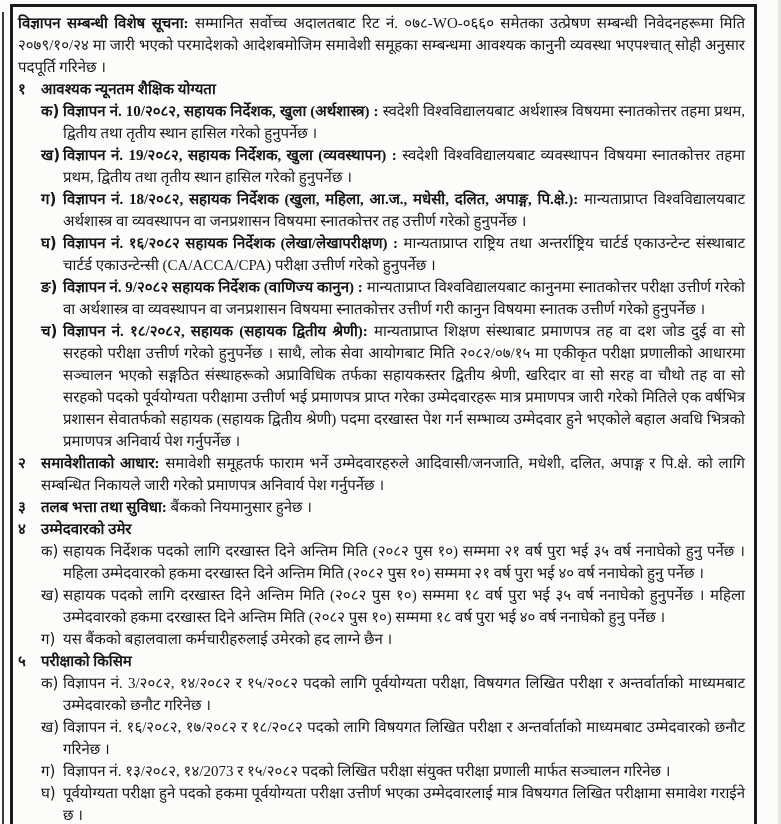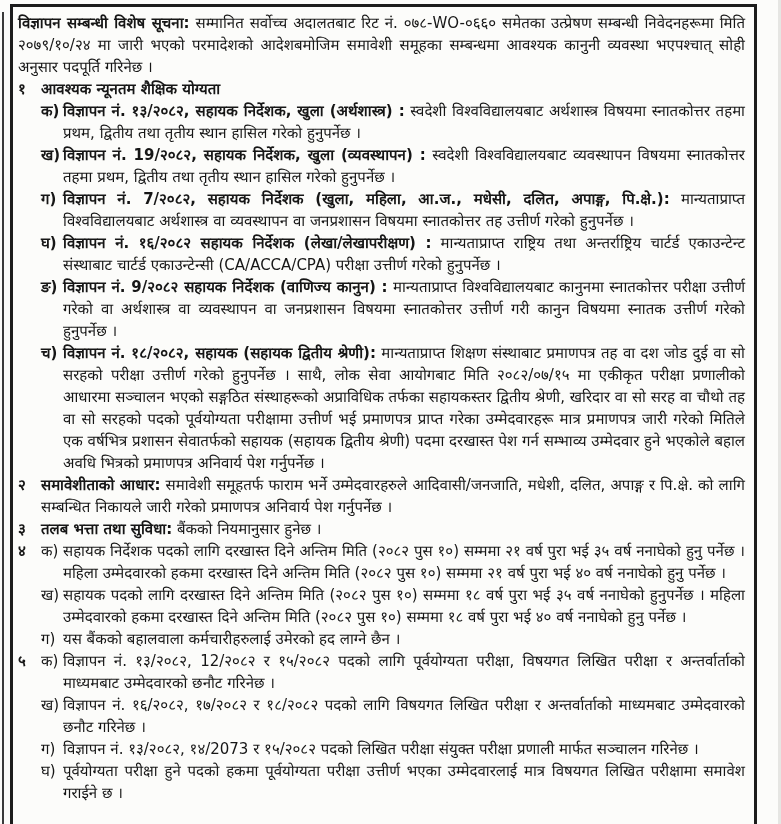--- a/index.html
+++ b/index.html
@@ -16,21 +16,21 @@
   .edge-left{position:absolute;left:2px;top:12px;bottom:0;width:2px;background:#3a3a3a;}
   .edge-right{position:absolute;right:0;top:0;bottom:0;width:3px;background:#e6e6e3;}
   
   .doc{
     position:absolute;left:10px;top:4px;width:747px;bottom:-2px;
     border:3px solid #1c1c1c;border-bottom:none;
     box-sizing:border-box;
     padding:5px 9px 0 5px;
     overflow:hidden;
   }
-  p{margin:0;}
+  p{margin:0;font-family:Liberation Serif, serif;}
   .line,.notice{
     text-align:justify;
     font-size:15px;line-height:22px;
   }
   b{font-weight:bold;}
   .b{font-weight:bold;}
   .sec{display:flex;align-items:flex-start;}
   .num{flex:0 0 23px;font-weight:bold;font-size:15px;line-height:22px;}
   .sec-content{flex:1 1 auto;min-width:0;}
   .sub{display:flex;align-items:flex-start;}
@@ -45,29 +45,29 @@
   <div class="edge-right"></div>
   <div class="doc">
     <p class="notice"><b>विज्ञापन सम्बन्धी विशेष सूचना:</b><span> सम्मानित सर्वोच्च अदालतबाट रिट नं. ०७८-WO-०६६० समेतका उत्प्रेषण सम्बन्धी निवेदनहरूमा मिति २०७९/१०/२४ मा जारी भएको परमादेशको आदेशबमोजिम समावेशी समूहका सम्बन्धमा आवश्यक कानुनी व्यवस्था भएपश्चात् सोही अनुसार पदपूर्ति गरिनेछ ।</span></p>
     <div>
         <div class="sec">
           <span class="num">१</span>
           <div class="sec-content">
             <p class="line"><b>आवश्यक न्यूनतम शैक्षिक योग्यता</b></p>
             <div class="sub">
               <span class="letter b">क)</span>
-              <p class="line item-text"><b>विज्ञापन नं. १३/२०८२, सहायक निर्देशक, खुला (अर्थशास्त्र) :</b><span> स्वदेशी विश्वविद्यालयबाट अर्थशास्त्र विषयमा स्नातकोत्तर तहमा प्रथम, द्वितीय तथा तृतीय स्थान हासिल गरेको हुनुपर्नेछ ।</span></p>
+              <p class="line item-text"><b>विज्ञापन नं. 10/२०८२, सहायक निर्देशक, खुला (अर्थशास्त्र) :</b><span> स्वदेशी विश्वविद्यालयबाट अर्थशास्त्र विषयमा स्नातकोत्तर तहमा प्रथम, द्वितीय तथा तृतीय स्थान हासिल गरेको हुनुपर्नेछ ।</span></p>
             </div>
             <div class="sub">
               <span class="letter b">ख)</span>
               <p class="line item-text"><b>विज्ञापन नं. 19/२०८२, सहायक निर्देशक, खुला (व्यवस्थापन) :</b><span> स्वदेशी विश्वविद्यालयबाट व्यवस्थापन विषयमा स्नातकोत्तर तहमा प्रथम, द्वितीय तथा तृतीय स्थान हासिल गरेको हुनुपर्नेछ ।</span></p>
             </div>
             <div class="sub">
               <span class="letter b">ग)</span>
-              <p class="line item-text"><b>विज्ञापन नं. 7/२०८२, सहायक निर्देशक (खुला, महिला, आ.ज., मधेसी, दलित, अपाङ्ग, पि.क्षे.):</b><span> मान्यताप्राप्त विश्वविद्यालयबाट अर्थशास्त्र वा व्यवस्थापन वा जनप्रशासन विषयमा स्नातकोत्तर तह उत्तीर्ण गरेको हुनुपर्नेछ ।</span></p>
+              <p class="line item-text"><b>विज्ञापन नं. 18/२०८२, सहायक निर्देशक (खुला, महिला, आ.ज., मधेसी, दलित, अपाङ्ग, पि.क्षे.):</b><span> मान्यताप्राप्त विश्वविद्यालयबाट अर्थशास्त्र वा व्यवस्थापन वा जनप्रशासन विषयमा स्नातकोत्तर तह उत्तीर्ण गरेको हुनुपर्नेछ ।</span></p>
             </div>
             <div class="sub">
               <span class="letter b">घ)</span>
               <p class="line item-text"><b>विज्ञापन नं. १६/२०८२ सहायक निर्देशक (लेखा/लेखापरीक्षण) :</b><span> मान्यताप्राप्त राष्ट्रिय तथा अन्तर्राष्ट्रिय चार्टर्ड एकाउन्टेन्ट संस्थाबाट चार्टर्ड एकाउन्टेन्सी (CA/ACCA/CPA) परीक्षा उत्तीर्ण गरेको हुनुपर्नेछ ।</span></p>
             </div>
             <div class="sub">
               <span class="letter b">ङ)</span>
               <p class="line item-text"><b>विज्ञापन नं. 9/२०८२ सहायक निर्देशक (वाणिज्य कानुन) :</b><span> मान्यताप्राप्त विश्वविद्यालयबाट कानुनमा स्नातकोत्तर परीक्षा उत्तीर्ण गरेको वा अर्थशास्त्र वा व्यवस्थापन वा जनप्रशासन विषयमा स्नातकोत्तर उत्तीर्ण गरी कानुन विषयमा स्नातक उत्तीर्ण गरेको हुनुपर्नेछ ।</span></p>
             </div>
             <div class="sub">
@@ -84,40 +84,42 @@
         </div>
         <div class="sec">
           <span class="num">३</span>
           <div class="sec-content">
             <p class="line"><b>तलब भत्ता तथा सुविधा:</b><span> बैंकको नियमानुसार हुनेछ ।</span></p>
           </div>
         </div>
         <div class="sec">
           <span class="num">४</span>
           <div class="sec-content">
+            <p class="line"><b>उम्मेदवारको उमेर</b></p>
             <div class="sub">
               <span class="letter">क)</span>
               <p class="line item-text"><span>सहायक निर्देशक पदको लागि दरखास्त दिने अन्तिम मिति (२०८२ पुस १०) सम्ममा २१ वर्ष पुरा भई ३५ वर्ष ननाघेको हुनु पर्नेछ । महिला उम्मेदवारको हकमा दरखास्त दिने अन्तिम मिति (२०८२ पुस १०) सम्ममा २१ वर्ष पुरा भई ४० वर्ष ननाघेको हुनु पर्नेछ ।</span></p>
             </div>
             <div class="sub">
               <span class="letter">ख)</span>
               <p class="line item-text"><span>सहायक पदको लागि दरखास्त दिने अन्तिम मिति (२०८२ पुस १०) सम्ममा १८ वर्ष पुरा भई ३५ वर्ष ननाघेको हुनुपर्नेछ । महिला उम्मेदवारको हकमा दरखास्त दिने अन्तिम मिति (२०८२ पुस १०) सम्ममा १८ वर्ष पुरा भई ४० वर्ष ननाघेको हुनु पर्नेछ ।</span></p>
             </div>
             <div class="sub">
               <span class="letter">ग)</span>
               <p class="line item-text"><span>यस बैंकको बहालवाला कर्मचारीहरुलाई उमेरको हद लाग्ने छैन ।</span></p>
             </div>
           </div>
         </div>
         <div class="sec">
           <span class="num">५</span>
           <div class="sec-content">
+            <p class="line"><b>परीक्षाको किसिम</b></p>
             <div class="sub">
               <span class="letter">क)</span>
-              <p class="line item-text"><span>विज्ञापन नं. १३/२०८२, 12/२०८२ र १५/२०८२  पदको लागि पूर्वयोग्यता परीक्षा, विषयगत लिखित परीक्षा र अन्तर्वार्ताको माध्यमबाट उम्मेदवारको छनौट गरिनेछ ।</span></p>
+              <p class="line item-text"><span>विज्ञापन नं. 3/२०८२, १४/२०८२ र १५/२०८२  पदको लागि पूर्वयोग्यता परीक्षा, विषयगत लिखित परीक्षा र अन्तर्वार्ताको माध्यमबाट उम्मेदवारको छनौट गरिनेछ ।</span></p>
             </div>
             <div class="sub">
               <span class="letter">ख)</span>
               <p class="line item-text"><span>विज्ञापन नं. १६/२०८२, १७/२०८२ र १८/२०८२ पदको लागि विषयगत लिखित परीक्षा र अन्तर्वार्ताको माध्यमबाट उम्मेदवारको छनौट गरिनेछ ।</span></p>
             </div>
             <div class="sub">
               <span class="letter">ग)</span>
               <p class="line item-text"><span>विज्ञापन नं. १३/२०८२, १४/2073 र १५/२०८२ पदको लिखित परीक्षा संयुक्त परीक्षा प्रणाली मार्फत सञ्चालन गरिनेछ ।</span></p>
             </div>
             <div class="sub">

